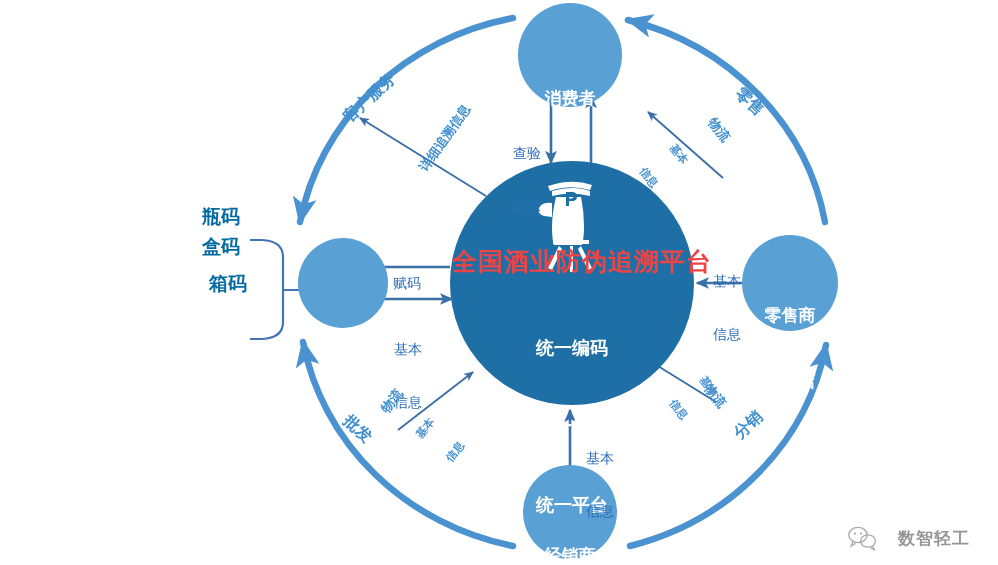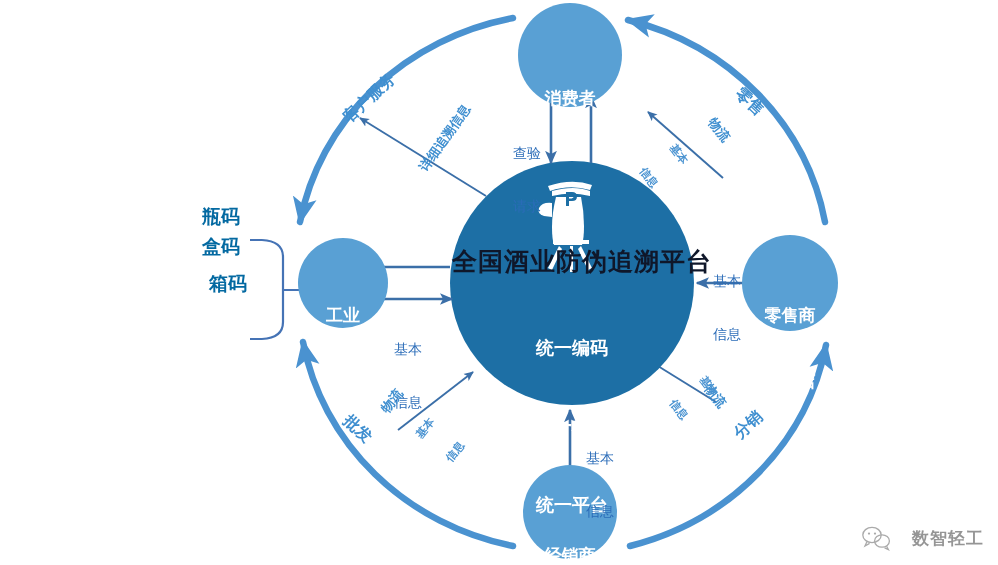--- a/index.html
+++ b/index.html
@@ -7,21 +7,21 @@
   body{
     width:998px;height:565px;position:relative;overflow:hidden;
     font-family:"DejaVu Sans","Liberation Sans",sans-serif;
   }
   #stage{position:absolute;left:0;top:0;width:998px;height:565px;}
   svg#diagram{position:absolute;left:0;top:0;width:998px;height:565px;}
 
   
   .t{position:absolute;white-space:pre;line-height:1.15;}
   .center-title{
-    color:#0f172a;font-weight:bold;font-size:25px;letter-spacing:1px;
+    color:#ef4444;font-weight:bold;font-size:25px;letter-spacing:1px;
     text-align:left;
   }
   .center-sub{
     color:#ffffff;font-weight:bold;font-size:18px;text-align:center;
     line-height:1.45;
   }
   .node-label{
     color:#ffffff;font-weight:bold;font-size:17px;text-align:center;
     line-height:1.3;
   }
@@ -40,21 +40,21 @@
     color:#3f8fd0;font-weight:bold;font-size:13px;text-align:center;
     line-height:1.2;
   }
   .arc-label-sm{
     color:#4a93d1;font-weight:bold;font-size:11px;text-align:center;
     line-height:1.15;
   }
 
   
   #watermark{
-    position:absolute;right:14px;bottom:14px;display:flex;align-items:center;
+    position:absolute;right:28px;bottom:14px;display:flex;align-items:center;
     gap:21px;opacity:.62;
   }
   #watermark .wm-text{
     color:#555;font-size:17px;font-weight:bold;letter-spacing:1px;
   }
   #watermark svg{display:block;}
 </style>
 </head>
 <body>
 
@@ -147,44 +147,43 @@
     <div>统一编码</div>
     <div>统一标识</div>
     <div>统一平台</div>
     
   </div>
 
   <div class="t node-label" style="left:520px;top:43px;width:100px;text-align:center;">
     <div>消费者</div>
   </div>
 
-  <div class="t node-label" style="left:298px;top:260px;width:90px;">
-    <div>工业</div>
-    <div>企业</div>
-  </div>
 
   <div class="t node-label" style="left:740px;top:260px;width:100px;">
     <div>零售商</div>
     <div>专卖店</div>
   </div>
 
   <div class="t node-label" style="left:520px;top:500px;width:100px;">
     <div>经销商</div>
   </div>
 
   <div class="t code-label" style="left:183px;top:206px;width:76px;">瓶码</div>
   <div class="t code-label" style="left:183px;top:236px;width:76px;">盒码</div>
   <div class="t code-label" style="left:190px;top:273px;width:76px;">箱码</div>
 
   <div class="t flow-label" style="left:505px;top:110px;width:44px;">
     <div>查验</div>
     <div>请求</div>
   </div>
 
 
+  <div class="t flow-label" style="left:385px;top:240px;width:44px;">
+    <div>赋码</div>
+  </div>
 
   <div class="t flow-label" style="left:386px;top:306px;width:44px;">
     <div>基本</div>
     <div>信息</div>
   </div>
 
   <div class="t flow-label" style="left:705px;top:238px;width:44px;">
     <div>基本</div>
     <div>信息</div>
   </div>

